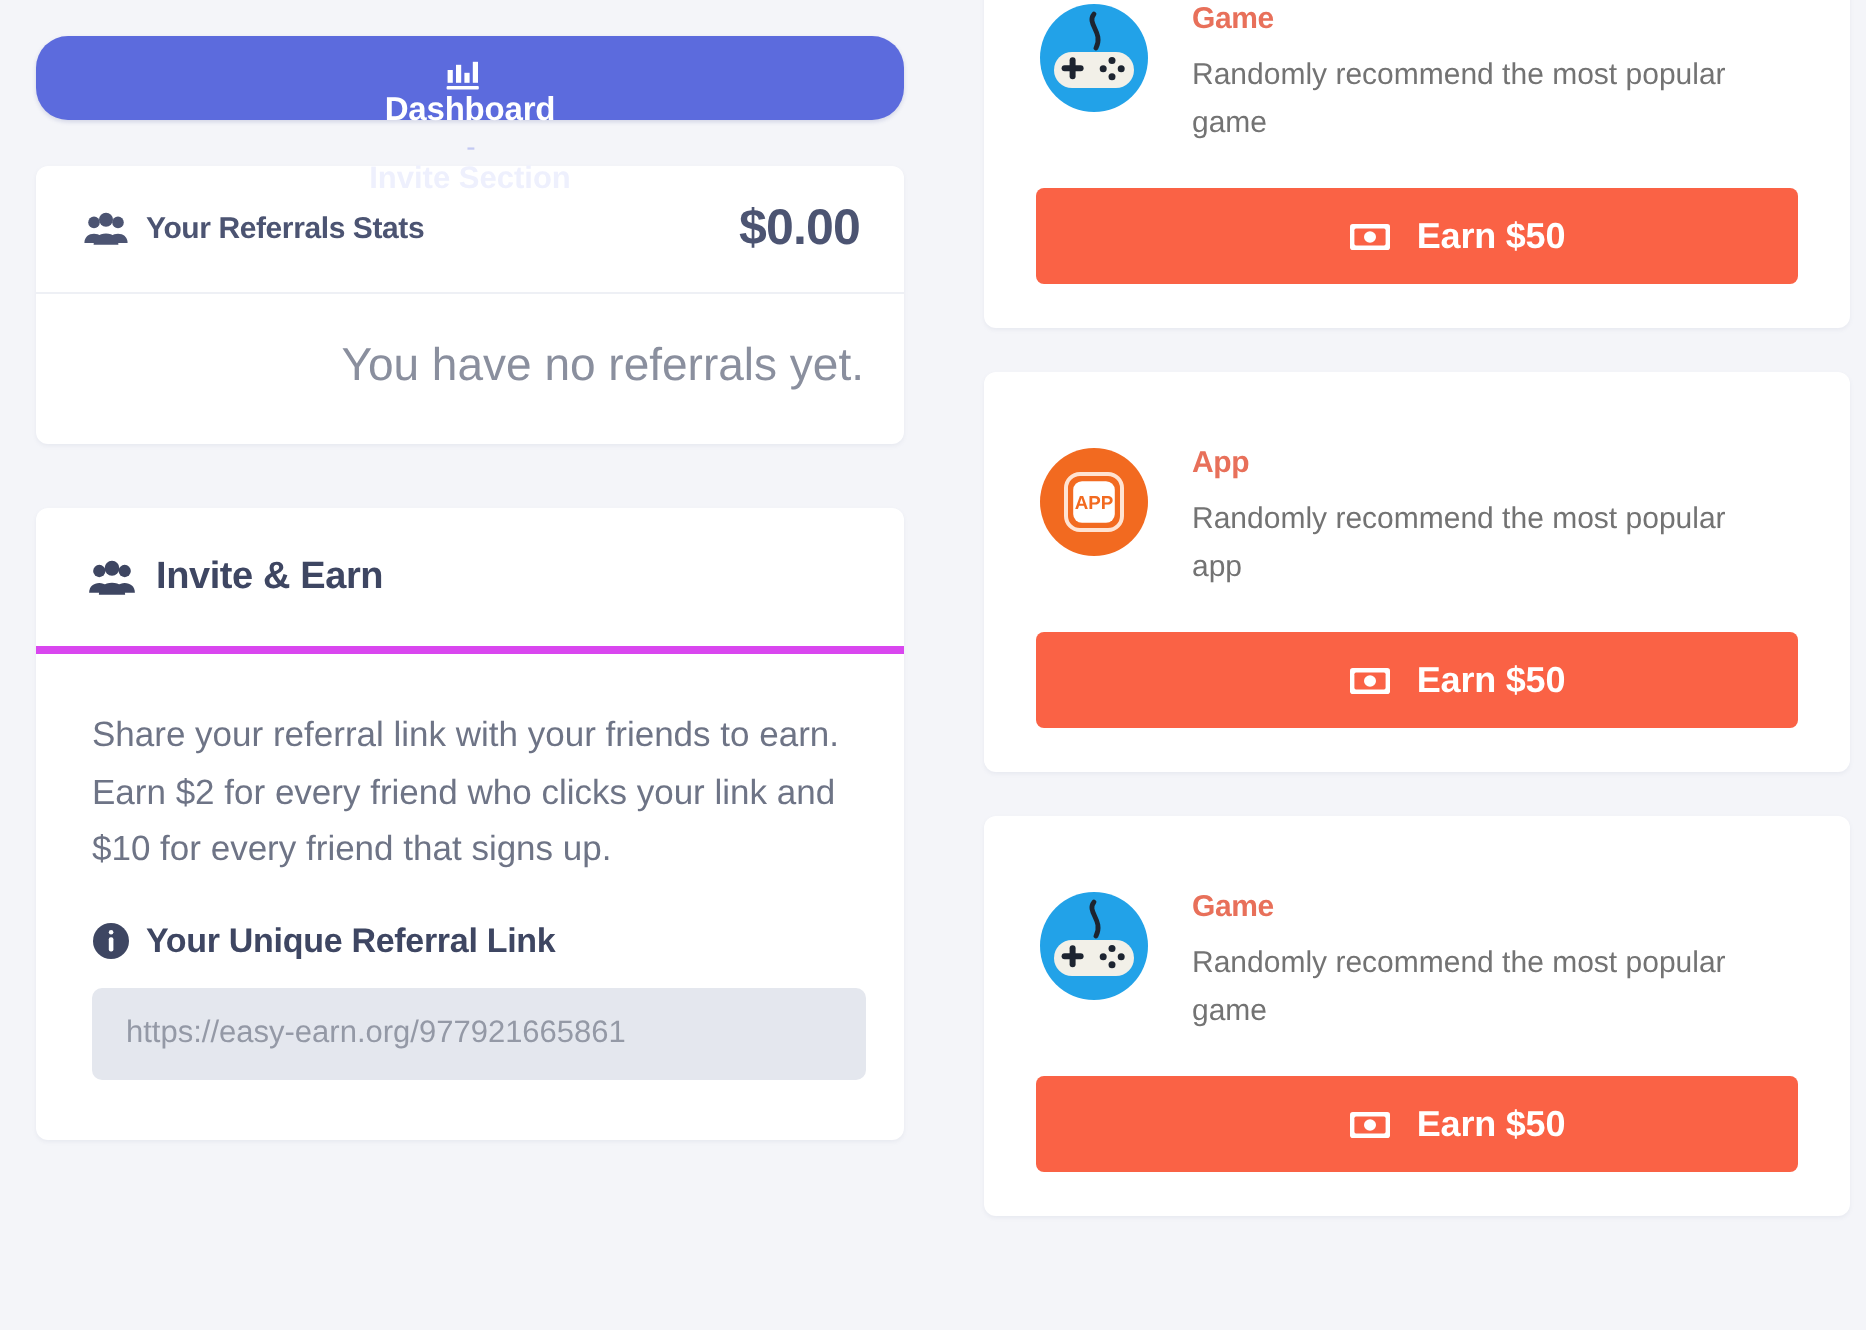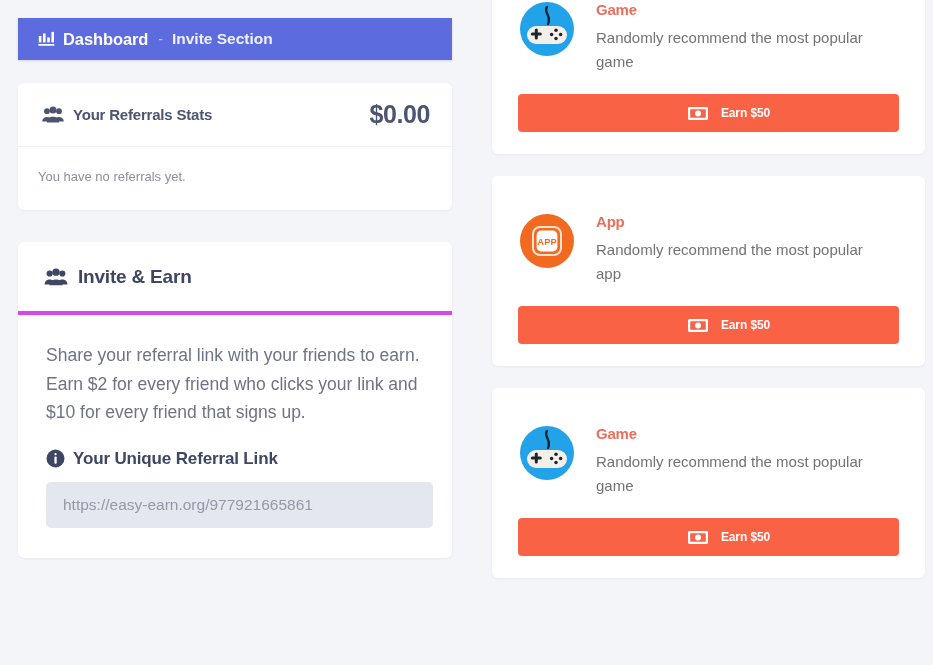--- a/index.html
+++ b/index.html
@@ -26,27 +26,28 @@
 
   
   .col-left {
     width: 470px;
     padding: 18px 18px 0 18px;
     flex: 0 0 470px;
   }
 
   .breadcrumb-bar {
     background: #5c6bdd;
-    border-radius: 0;
+    border-radius: 16px;
     height: 42px;
     display: flex;
     align-items: center;
-    padding: 0 20px;
+    padding: 12px 20px;
     color: #ffffff;
     box-shadow: 0 1px 2px rgba(60,70,150,0.18);
+    flex-direction: column;
   }
   .breadcrumb-bar .bc-icon {
     display: inline-flex;
     align-items: center;
     margin-right: 8px;
   }
   .breadcrumb-bar .bc-current {
     font-size: 16.5px;
     font-weight: 700;
     letter-spacing: -0.1px;
@@ -88,22 +89,22 @@
   }
   .stats-title .ic { margin-right: 9px; display: inline-flex; }
   .stats-amount {
     font-size: 25px;
     font-weight: 700;
     color: #4c5472;
     letter-spacing: -0.4px;
   }
   .stats-body {
     padding: 22px 20px 26px 20px;
-    text-align: left;
-    font-size: 13px;
+    text-align: right;
+    font-size: 23px;
     color: #8a8f9e;
   }
 
   .card-invite { margin-top: 32px; }
   .invite-head {
     padding: 24px 24px 23px 26px;
     border-bottom: 4px solid #d946ef;
     display: flex;
     align-items: center;
   }
@@ -190,27 +191,27 @@
     margin-top: 7px;
     font-size: 15px;
     line-height: 1.62;
     color: #737373;
     max-width: 268px;
   }
 
   .earn-btn {
     margin-top: 20px;
     width: 100%;
-    height: 38px;
+    height: 48px;
     background: #fa6245;
     border: none;
     border-radius: 4px;
     color: #ffffff;
     font-family: "Liberation Sans", "DejaVu Sans", sans-serif;
-    font-size: 12px;
+    font-size: 18px;
     font-weight: 700;
     letter-spacing: -0.1px;
     display: flex;
     align-items: center;
     justify-content: center;
     cursor: pointer;
     padding-left: 41px;
   }
   .earn-btn .ic { margin-right: 13px; display: inline-flex; }
 </style>

